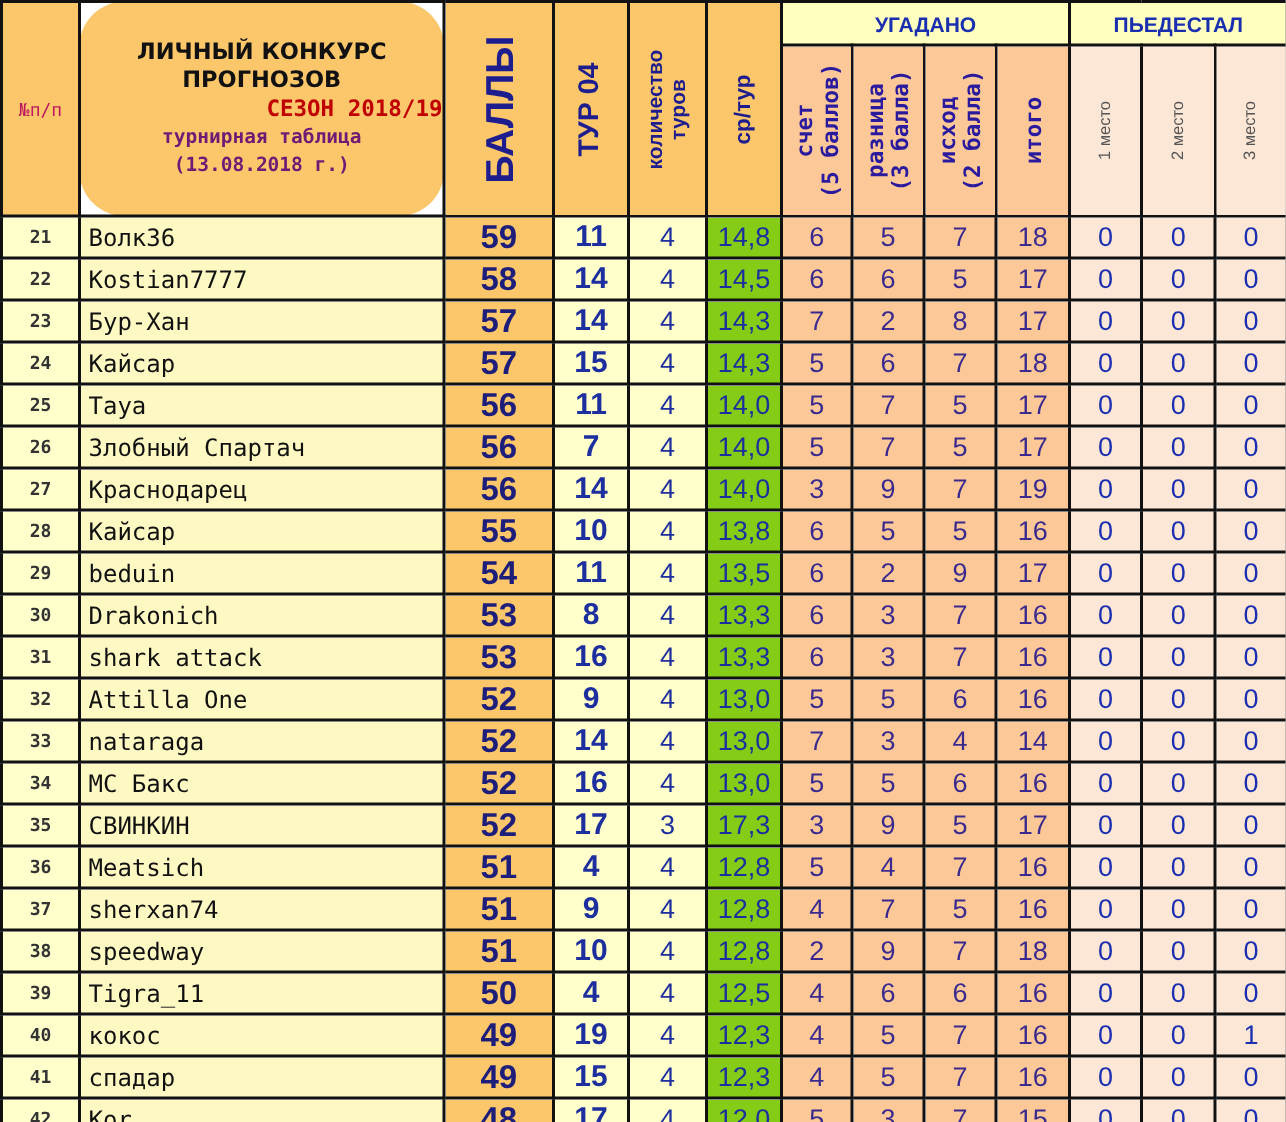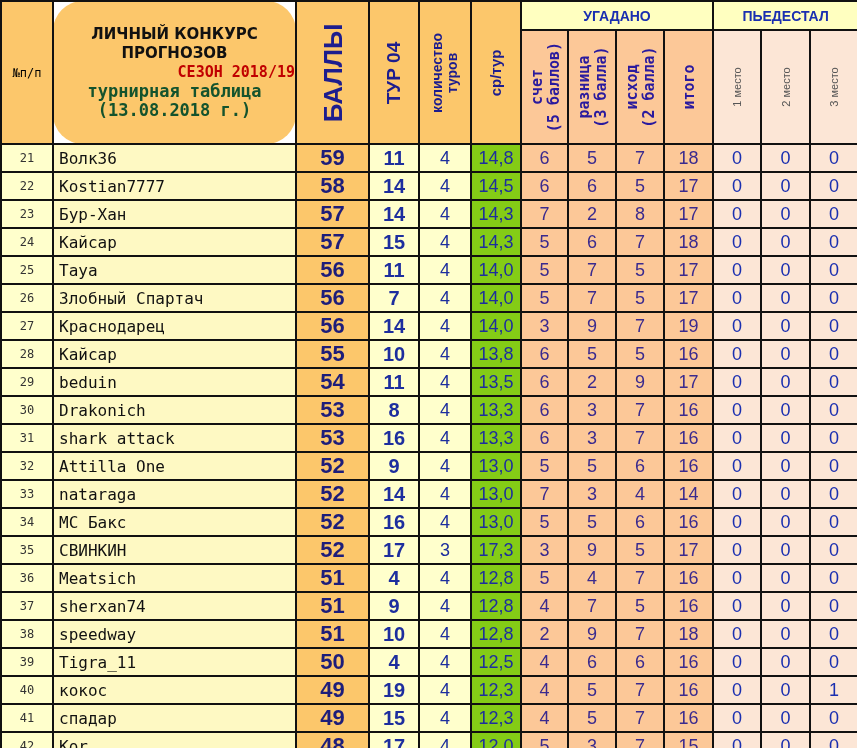--- a/index.html
+++ b/index.html
@@ -10,43 +10,43 @@
     width: 857px;
     font-family: "Liberation Sans", sans-serif;
   }
   table.standings td, table.standings th {
     border: 2px solid #111111;
     padding: 0;
     overflow: hidden;
     white-space: nowrap;
   }
   
-  .h-num { background: #fcc76b; color: #000000; font-family: "DejaVu Sans Mono", monospace; font-size: 12px; font-weight: normal; text-align: center; margin-top: 36px; }
+  .h-num { background: #fcc76b; color: #be185d; font-family: "DejaVu Sans Mono", monospace; font-size: 12px; font-weight: normal; text-align: center; margin-top: 36px; }
   .h-title { background: #fcc76b; text-align: center; font-family: "DejaVu Sans Mono", monospace; line-height: 19px; border-radius: 30px; }
   .h-title .t1 { font-family: "DejaVu Sans", sans-serif; font-weight: bold; font-size: 15px; color: #111; }
   .h-title .t2 { font-weight: bold; font-size: 15px; color: #c00000; text-align: right; }
-  .h-title .t3 { font-size: 17px; color: #14532d; }
+  .h-title .t3 { font-size: 13px; color: #701a75; }
   .h-vert { background: #fcc76b; color: #1d1d8e; position: relative; }
   .h-vert .vt {
     position: absolute; left: 50%; top: 50%;
     transform: translate(-50%, -50%) rotate(-90deg);
     white-space: nowrap; text-align: center; line-height: 1.1;
   }
   .h-group-ug { background: #ffffc0; color: #1a2fb0; font-weight: bold; font-size: 14px; text-align: center; height: 27px; }
   .h-group-ped { background: #ffffc0; color: #1a2fb0; font-weight: bold; font-size: 14px; text-align: center; }
   .h-ug { background: #fcc898; color: #2a1a9e; position: relative; }
   .h-ped { background: #fce6d6; color: #555; position: relative; }
   .h-ug .vt, .h-ped .vt {
     position: absolute; left: 50%; top: 50%;
     transform: translate(-50%, -50%) rotate(-90deg);
     white-space: nowrap; text-align: center; line-height: 1.1;
   }
   
   tr.row td { height: 22px; }
-  .c-num { background: #ffffcc; color: #333; font-family: "DejaVu Sans Mono", monospace; font-size: 12px; text-align: center; }
+  .c-num { background: #ffffcc; color: #333; font-family: "DejaVu Sans Mono", monospace; font-size: 12px; text-align: center; font-weight: bold; }
   .c-name { background: #fef9c3; color: #111; font-family: "DejaVu Sans Mono", monospace; font-size: 16px; padding-left: 5px !important; text-align: left; }
   .c-pts { background: #fcc76b; color: #1d1d7a; font-weight: bold; font-size: 22px; text-align: center; margin-top: 41px; }
   .c-tour { background: #ffffcc; color: #1d2e9e; font-weight: bold; font-size: 20px; text-align: center; }
   .c-games { background: #ffffcc; color: #1d2e9e; font-size: 18px; text-align: center; }
   .c-avg { background: #84cc16; color: #1d2e9e; font-size: 18px; text-align: center; }
   .c-ug { background: #fcc898; color: #3a2a8e; font-size: 18px; text-align: center; }
   .c-ped { background: #fce6d6; color: #1a2fb0; font-size: 18px; text-align: center; }
 </style>
 </head>
 <body>

